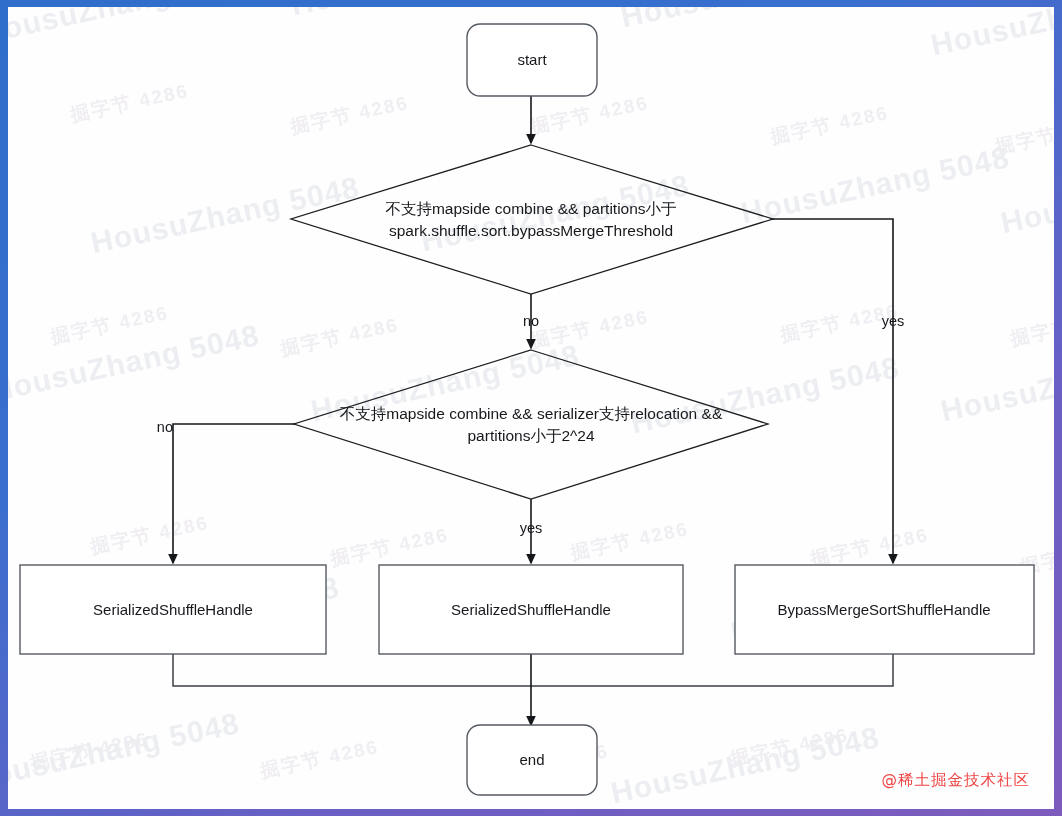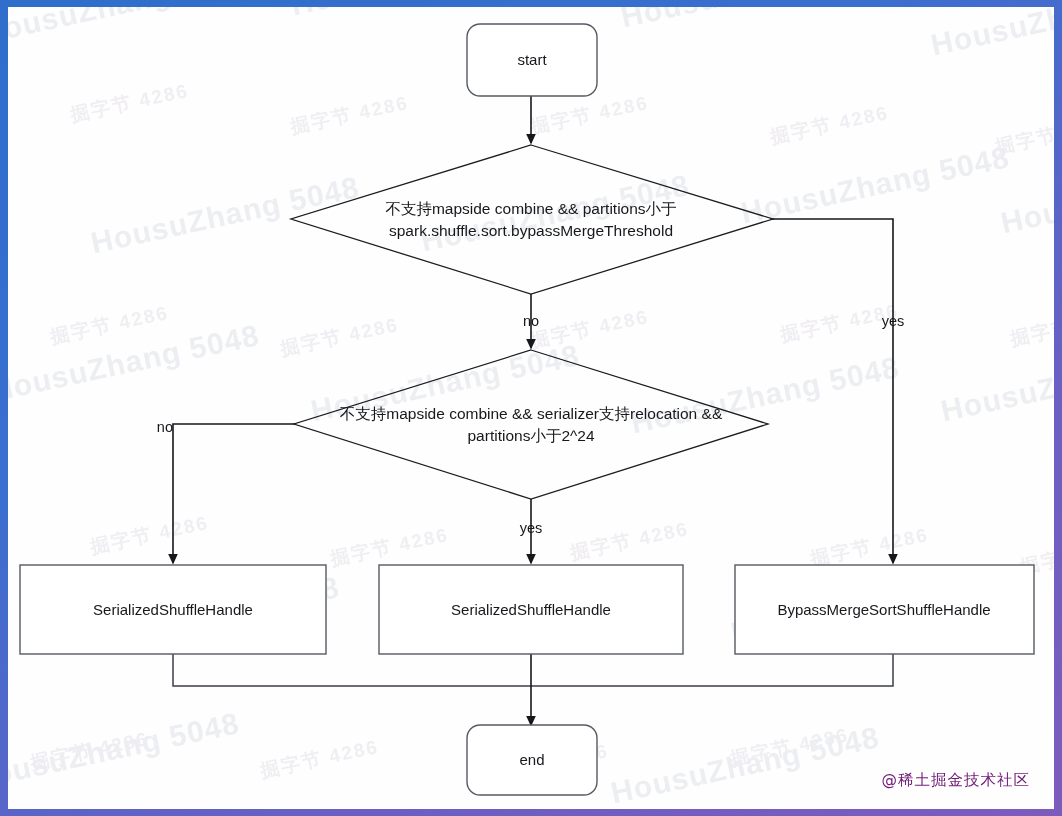--- a/index.html
+++ b/index.html
@@ -88,21 +88,21 @@
     stroke-width: 1.6;
   }
 
   
   #attribution {
     position: absolute;
     right: 24px;
     bottom: 18px;
     z-index: 2;
     font-size: 15.5px;
-    color: #701a75;
+    color: #ef4444;
     letter-spacing: 1px;
     white-space: nowrap;
     font-family: "DejaVu Sans", "Liberation Sans", sans-serif;
   }
 </style>
 </head>
 <body>
 
 <div id="frame">
   <div id="canvas">

